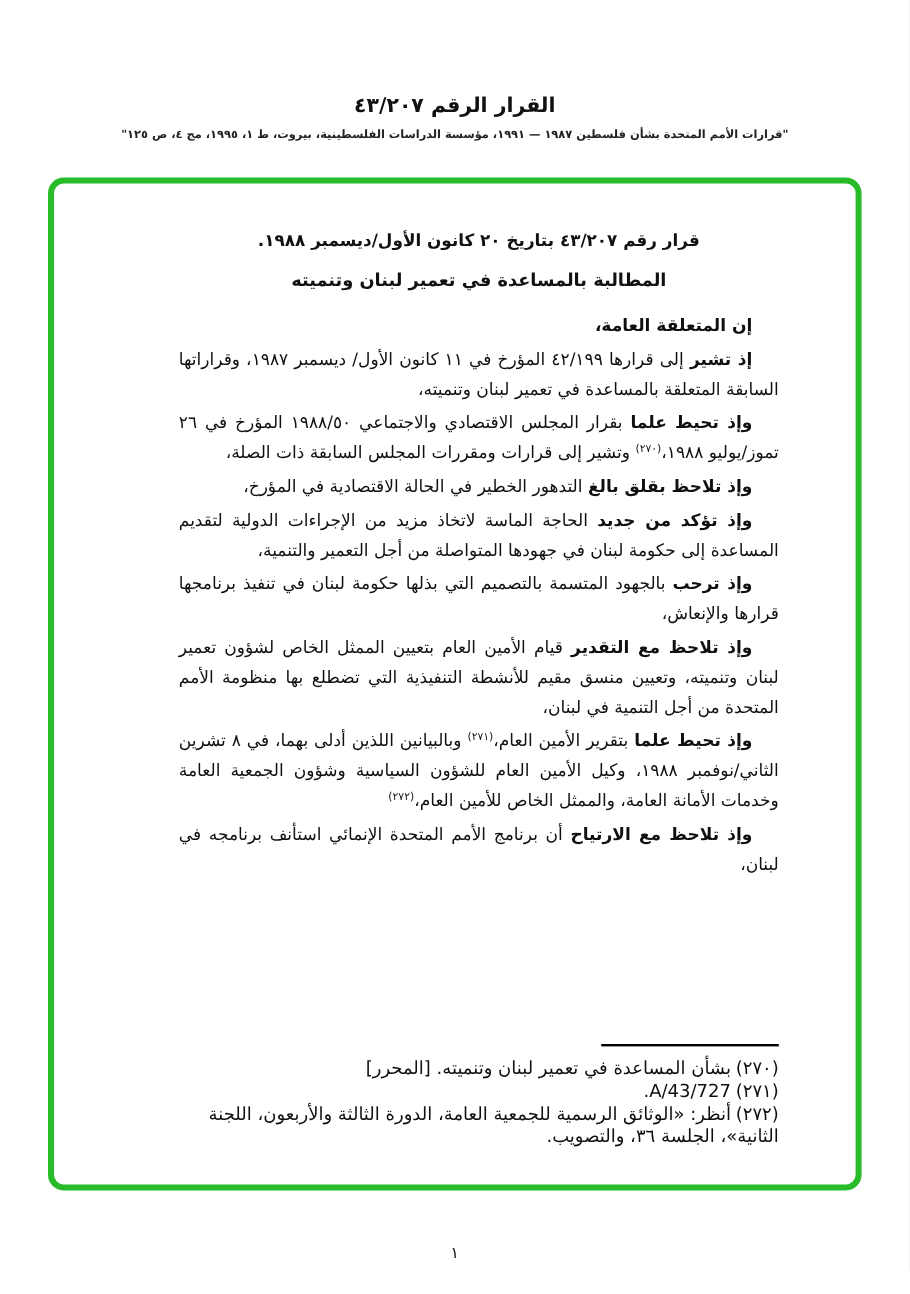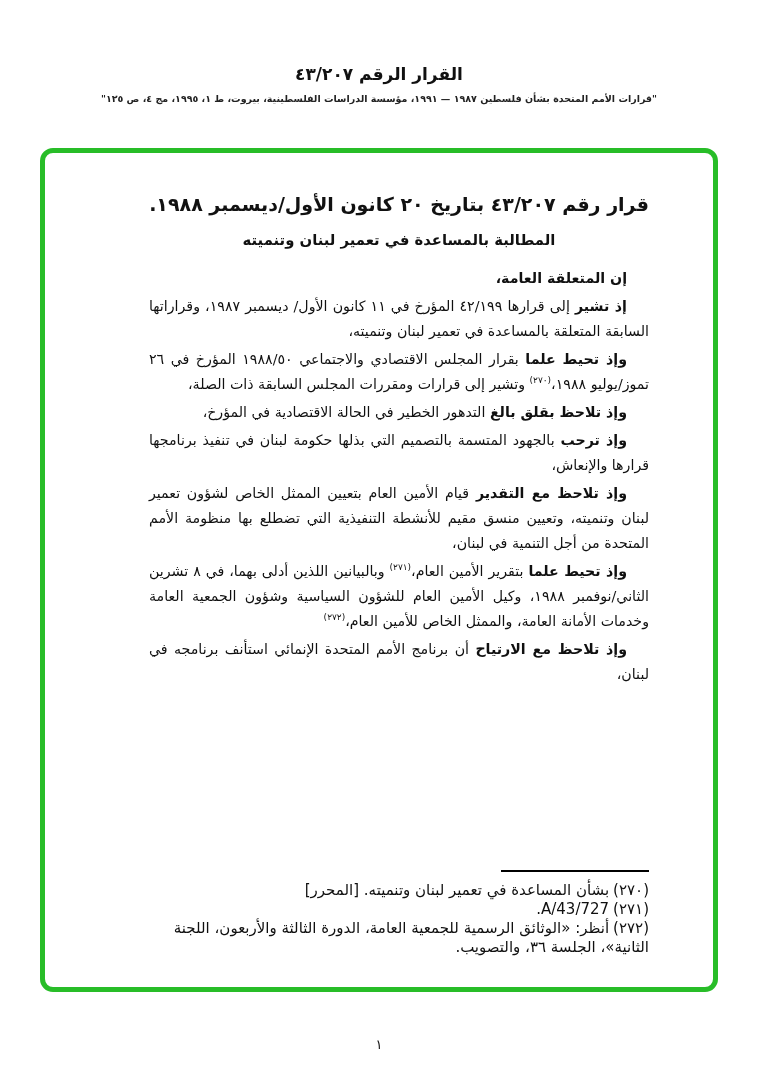--- a/index.html
+++ b/index.html
@@ -6,36 +6,36 @@
   html,body { background:#e9e9e9; }
   body { font-family:"DejaVu Sans", sans-serif; }
   .page {
     position:relative;
     width:758px; height:1078px;
     margin:0 auto;
     background:#ffffff;
     color:#111;
     overflow:hidden;
   }
-  .header { position:absolute; top:64px; left:0; right:0; text-align:center; direction:rtl; }
+  .header { position:absolute; top:78px; left:0; right:0; text-align:center; direction:rtl; }
   .header-title { font-size:17px; font-weight:bold; letter-spacing:.3px; }
   .header-source { margin-top:9px; font-size:9.5px; font-weight:bold; color:#222; }
 
   .frame {
     position:absolute;
     top:148px; left:40px;
     width:678px; height:844px;
     border:5px solid #28bd28;
     border-radius:13px;
     background:#fff;
     display:flex; flex-direction:column;
     padding:40px 64px 30px 104px;
     direction:rtl;
   }
-  .doc-title { text-align:center; font-weight:bold; font-size:19px; margin-bottom:16px; }
+  .doc-title { text-align:center; font-weight:bold; font-size:14px; margin-bottom:16px; }
   .doc-subtitle { text-align:center; font-weight:bold; font-size:14.8px; margin-bottom:18px; }
 
   .body-para {
     direction:rtl;
     text-align:justify;
     font-size:14.2px;
     line-height:25px;
     margin-bottom:3px;
     text-indent:22px;
     color:#101010;
@@ -82,20 +82,22 @@
     <p class="body-para"><span class="lead">إذ تشير</span>
       <span>إلى قرارها ٤٢/١٩٩ المؤرخ في ١١ كانون الأول/ ديسمبر ١٩٨٧، وقراراتها السابقة المتعلقة بالمساعدة في تعمير لبنان وتنميته،</span></p>
 
     <p class="body-para"><span class="lead">وإذ تحيط علما</span>
       <span>بقرار المجلس الاقتصادي والاجتماعي ١٩٨٨/٥٠ المؤرخ في ٢٦ تموز/يوليو ١٩٨٨،</span><sup class="ref">(٢٧٠)</sup>
       <span>وتشير إلى قرارات ومقررات المجلس السابقة ذات الصلة،</span></p>
 
     <p class="body-para"><span class="lead">وإذ تلاحظ بقلق بالغ</span>
       <span>التدهور الخطير في الحالة الاقتصادية في المؤرخ،</span></p>
 
+    <p class="body-para"><span class="lead">وإذ تؤكد من جديد</span>
+      <span>الحاجة الماسة لاتخاذ مزيد من الإجراءات الدولية لتقديم المساعدة إلى حكومة لبنان في جهودها المتواصلة من أجل التعمير والتنمية،</span></p>
 
     <p class="body-para"><span class="lead">وإذ ترحب</span>
       <span>بالجهود المتسمة بالتصميم التي بذلها حكومة لبنان في تنفيذ برنامجها قرارها والإنعاش،</span></p>
 
     <p class="body-para"><span class="lead">وإذ تلاحظ مع التقدير</span>
       <span>قيام الأمين العام بتعيين الممثل الخاص لشؤون تعمير لبنان وتنميته، وتعيين منسق مقيم للأنشطة التنفيذية التي تضطلع بها منظومة الأمم المتحدة من أجل التنمية في لبنان،</span></p>
 
     <p class="body-para"><span class="lead">وإذ تحيط علما</span>
       <span>بتقرير الأمين العام،</span><sup class="ref">(٢٧١)</sup>
       <span>وبالبيانين اللذين أدلى بهما، في ٨ تشرين الثاني/نوفمبر ١٩٨٨، وكيل الأمين العام للشؤون السياسية وشؤون الجمعية العامة وخدمات الأمانة العامة، والممثل الخاص للأمين العام،</span><sup class="ref">(٢٧٢)</sup></p>

